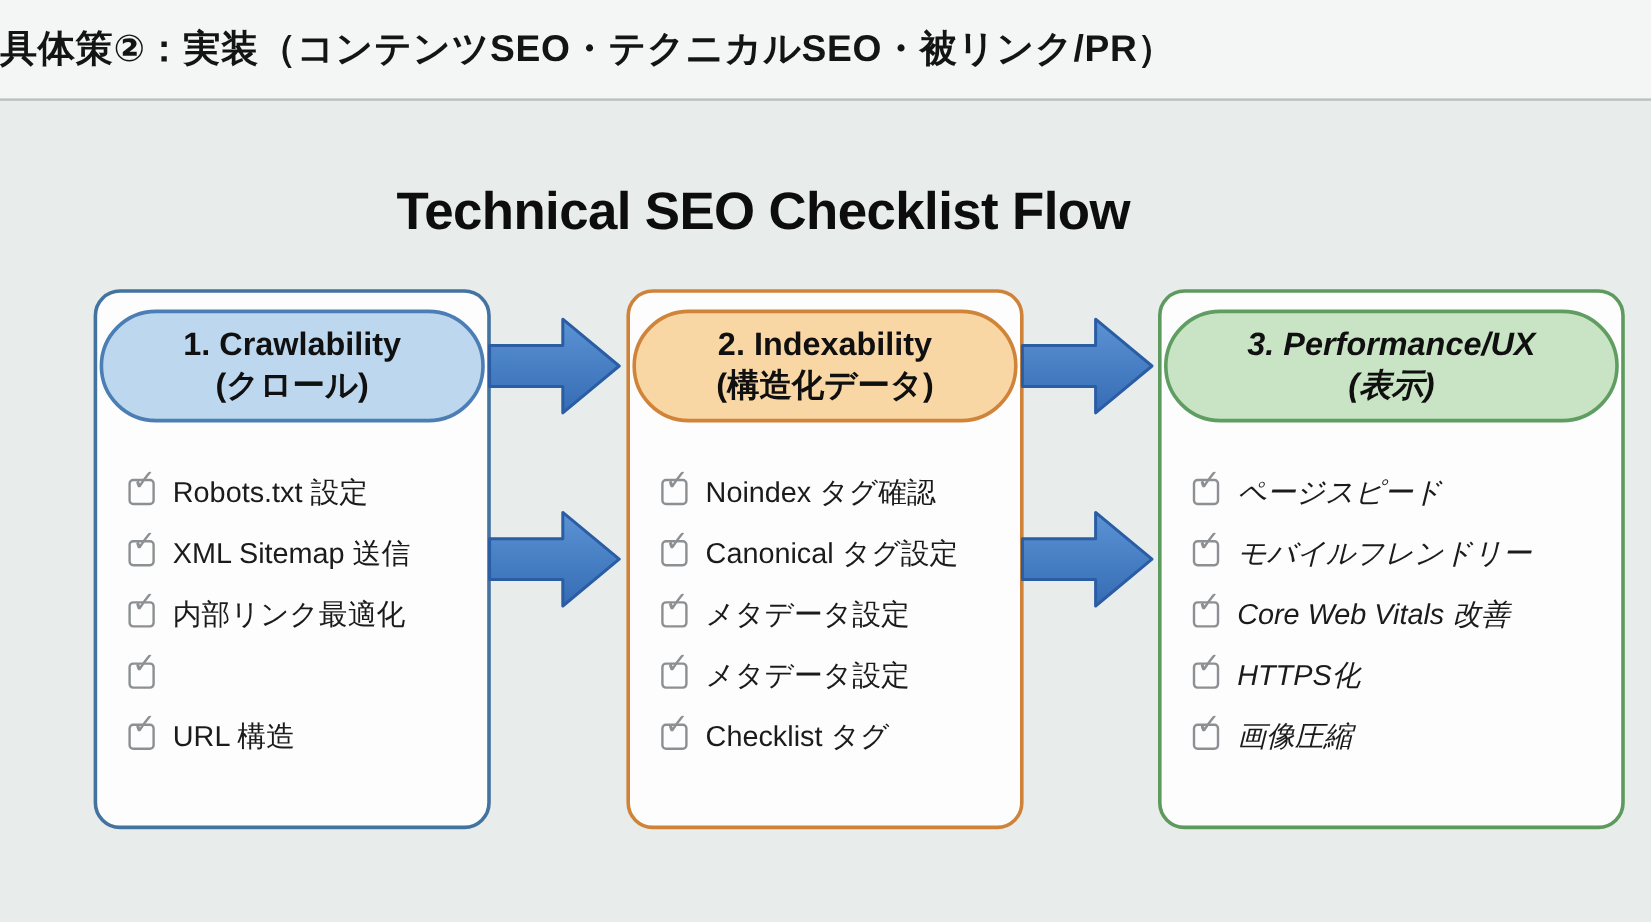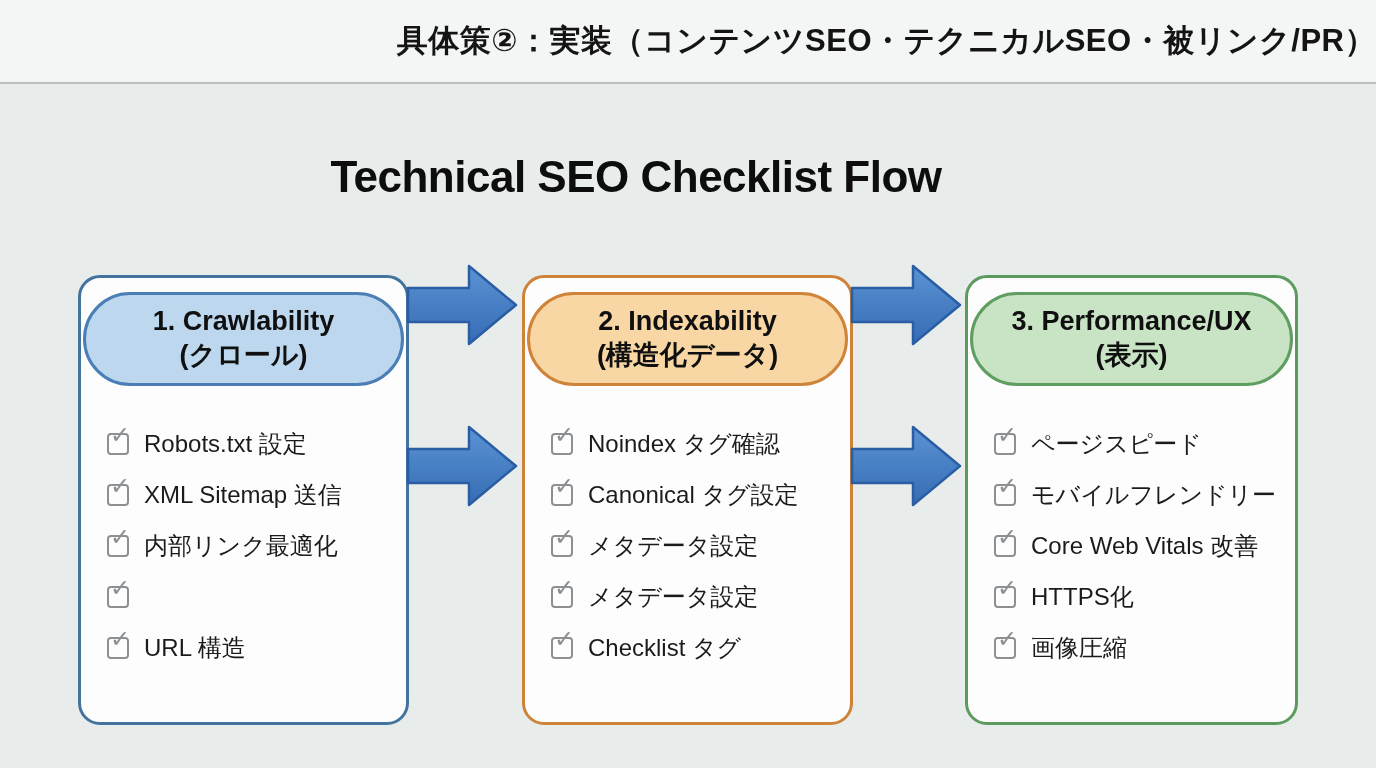--- a/index.html
+++ b/index.html
@@ -10,45 +10,44 @@
     color:#111;
     overflow:hidden;
   }
   .stage{position:relative;width:1376px;height:768px;}
 
   
   .top-band{
     position:absolute;left:0;top:0;width:1376px;height:82px;
     background:#f3f6f5;
     border-bottom:2px solid #b9c0bf;
-    display:flex;align-items:center;justify-content:flex-end;
+    display:flex;align-items:center;justify-content:flex-start;
   }
   .top-band h1{
     margin:0;font-size:31px;font-weight:bold;color:#141414;
     letter-spacing:.5px;
   }
 
   
   .main-title{
     position:absolute;left:0;top:152px;width:1272px;
     text-align:center;font-size:44px;font-weight:bold;color:#0d0d0d;
     letter-spacing:-0.5px;
   }
 
   
   .card{
     position:absolute;top:241px;width:331px;height:450px;
     background:#fdfdfe;border-radius:22px;
     border:3px solid #888;
     box-sizing:border-box;
-    margin-top:34px;
   }
   .card.c1{left:78px;border-color:#43739f;}
   .card.c2{left:522px;border-color:#cf8338;padding-left:17px;}
-  .card.c3{left:965px;width:333px;border-color:#5c9a5e;}
+  .card.c3{left:965px;width:389px;border-color:#5c9a5e;font-style:italic;}
 
   .pill{
     position:absolute;left:2px;right:2px;top:14px;height:94px;
     border-radius:48px;border:3px solid #888;
     box-sizing:border-box;
     display:flex;flex-direction:column;align-items:center;justify-content:center;
     text-align:center;line-height:1.25;
   }
   .c1 .pill{background:#bdd7ee;border-color:#4a7eb5;}
   .c2 .pill{background:#f9d7a5;border-color:#d08439;}

